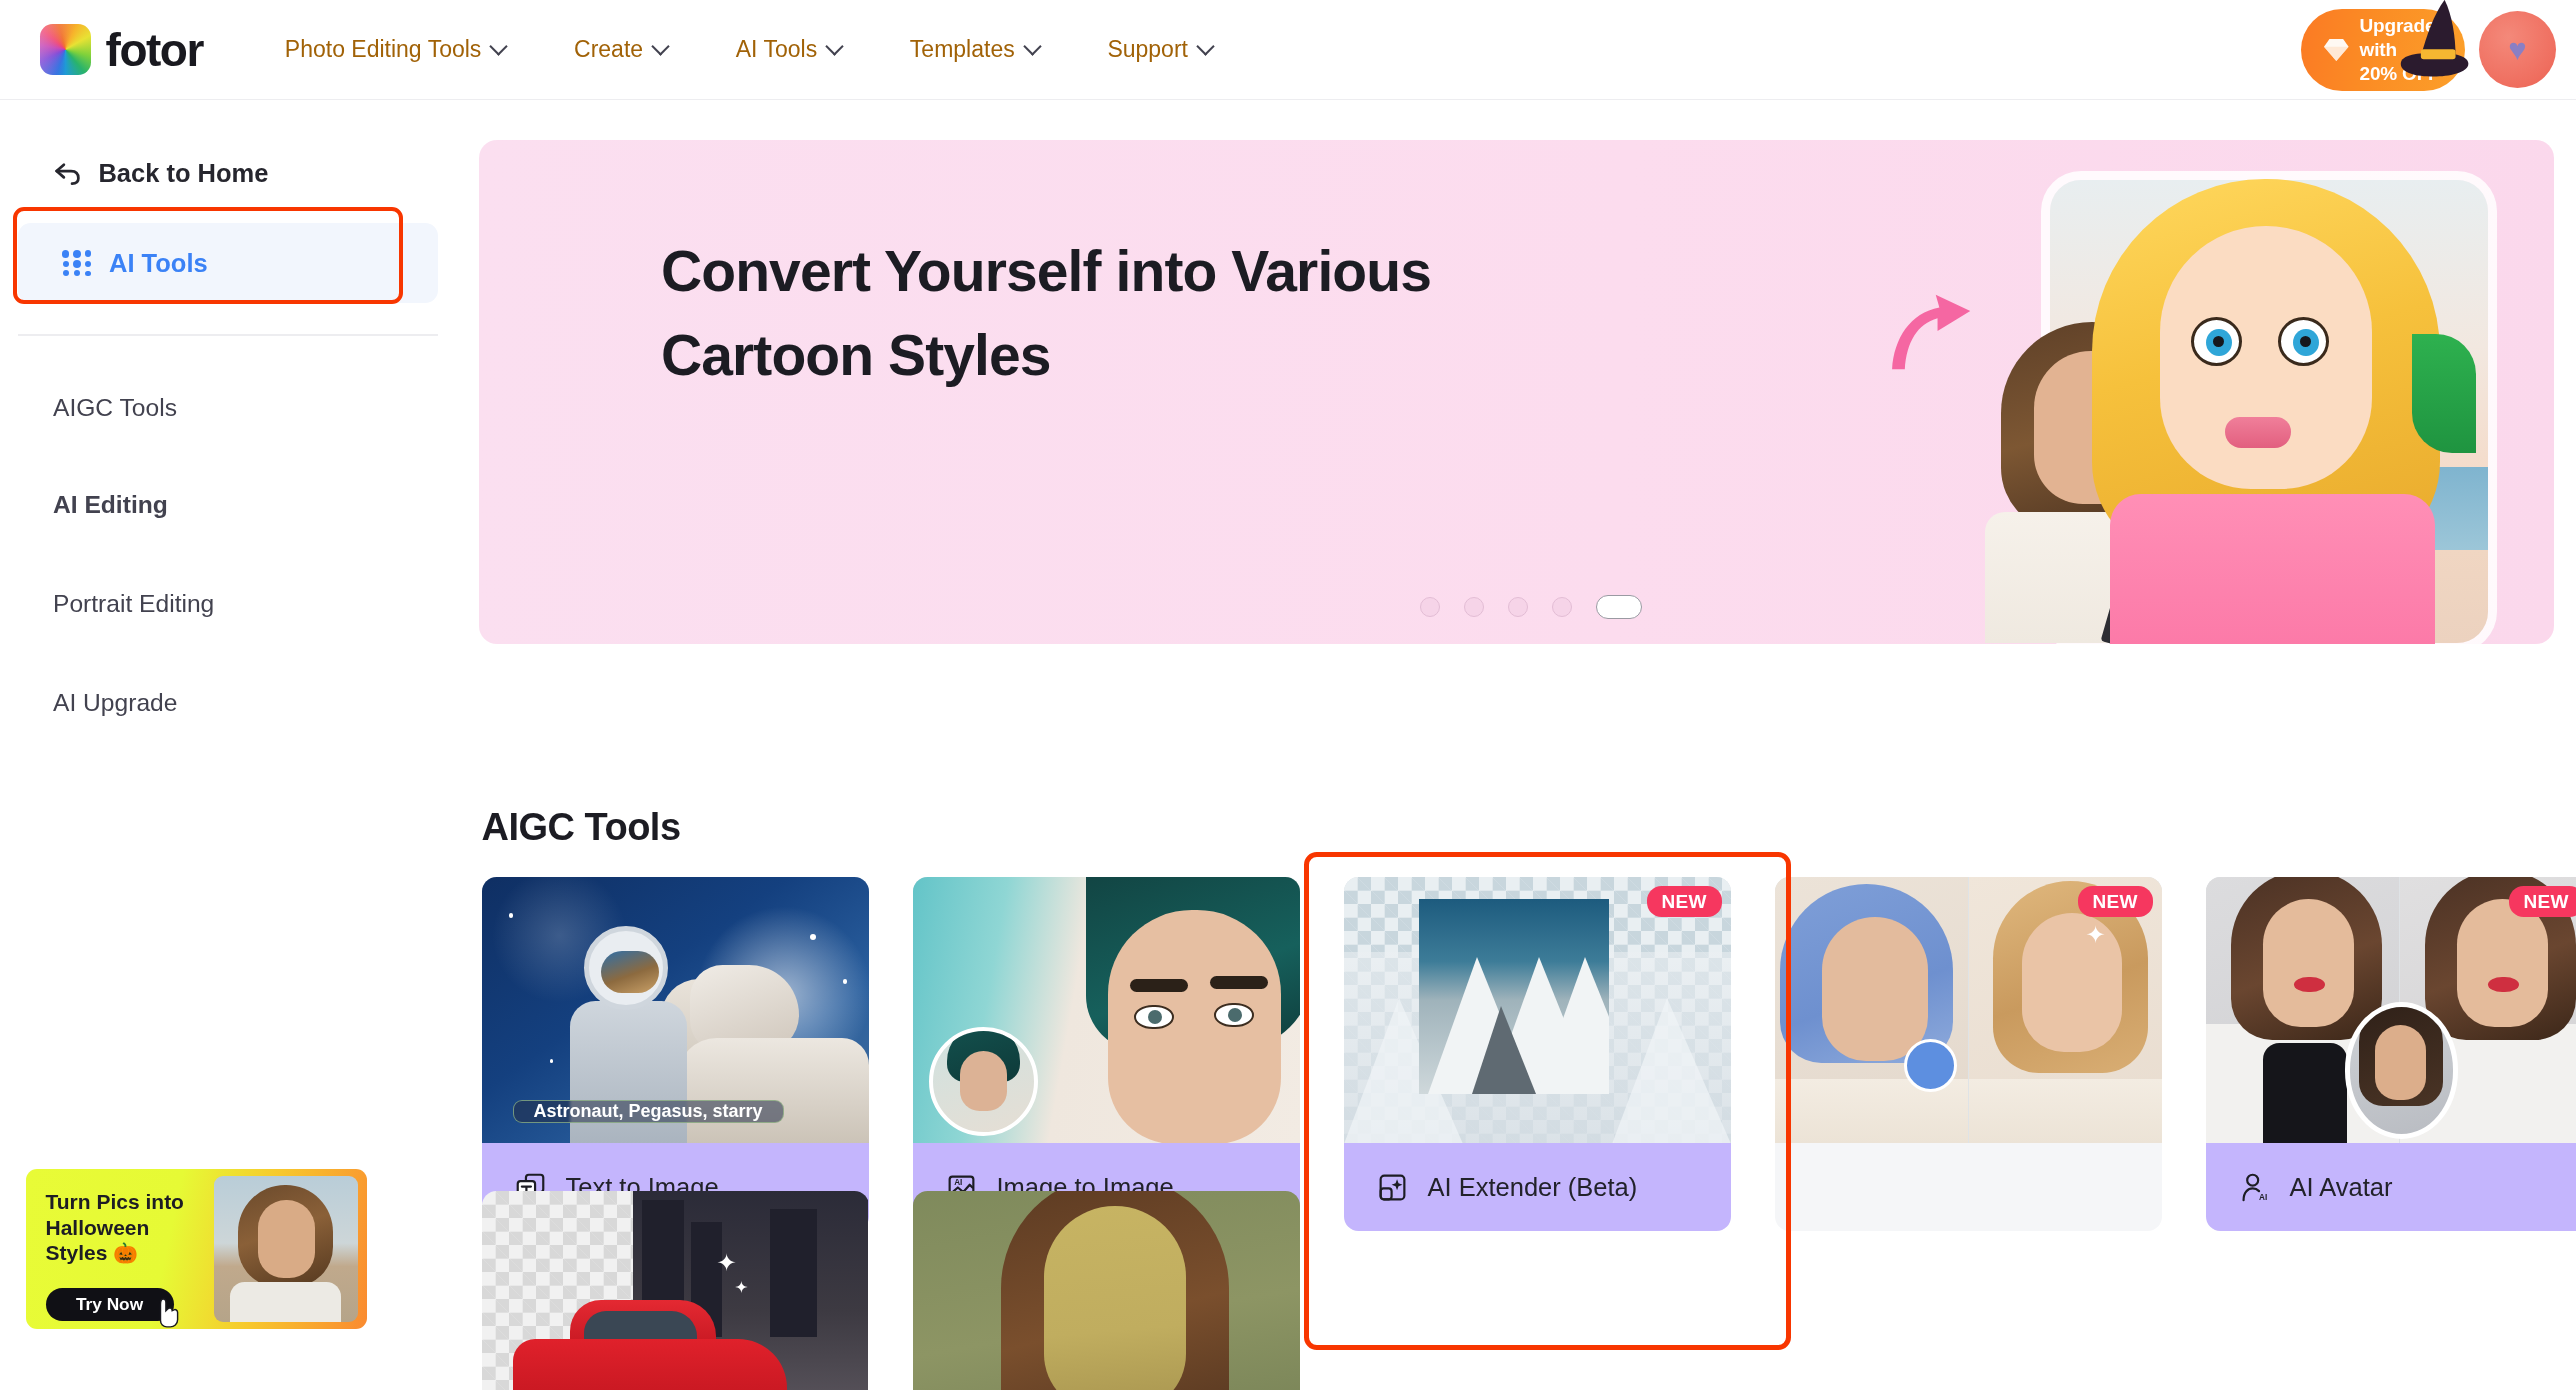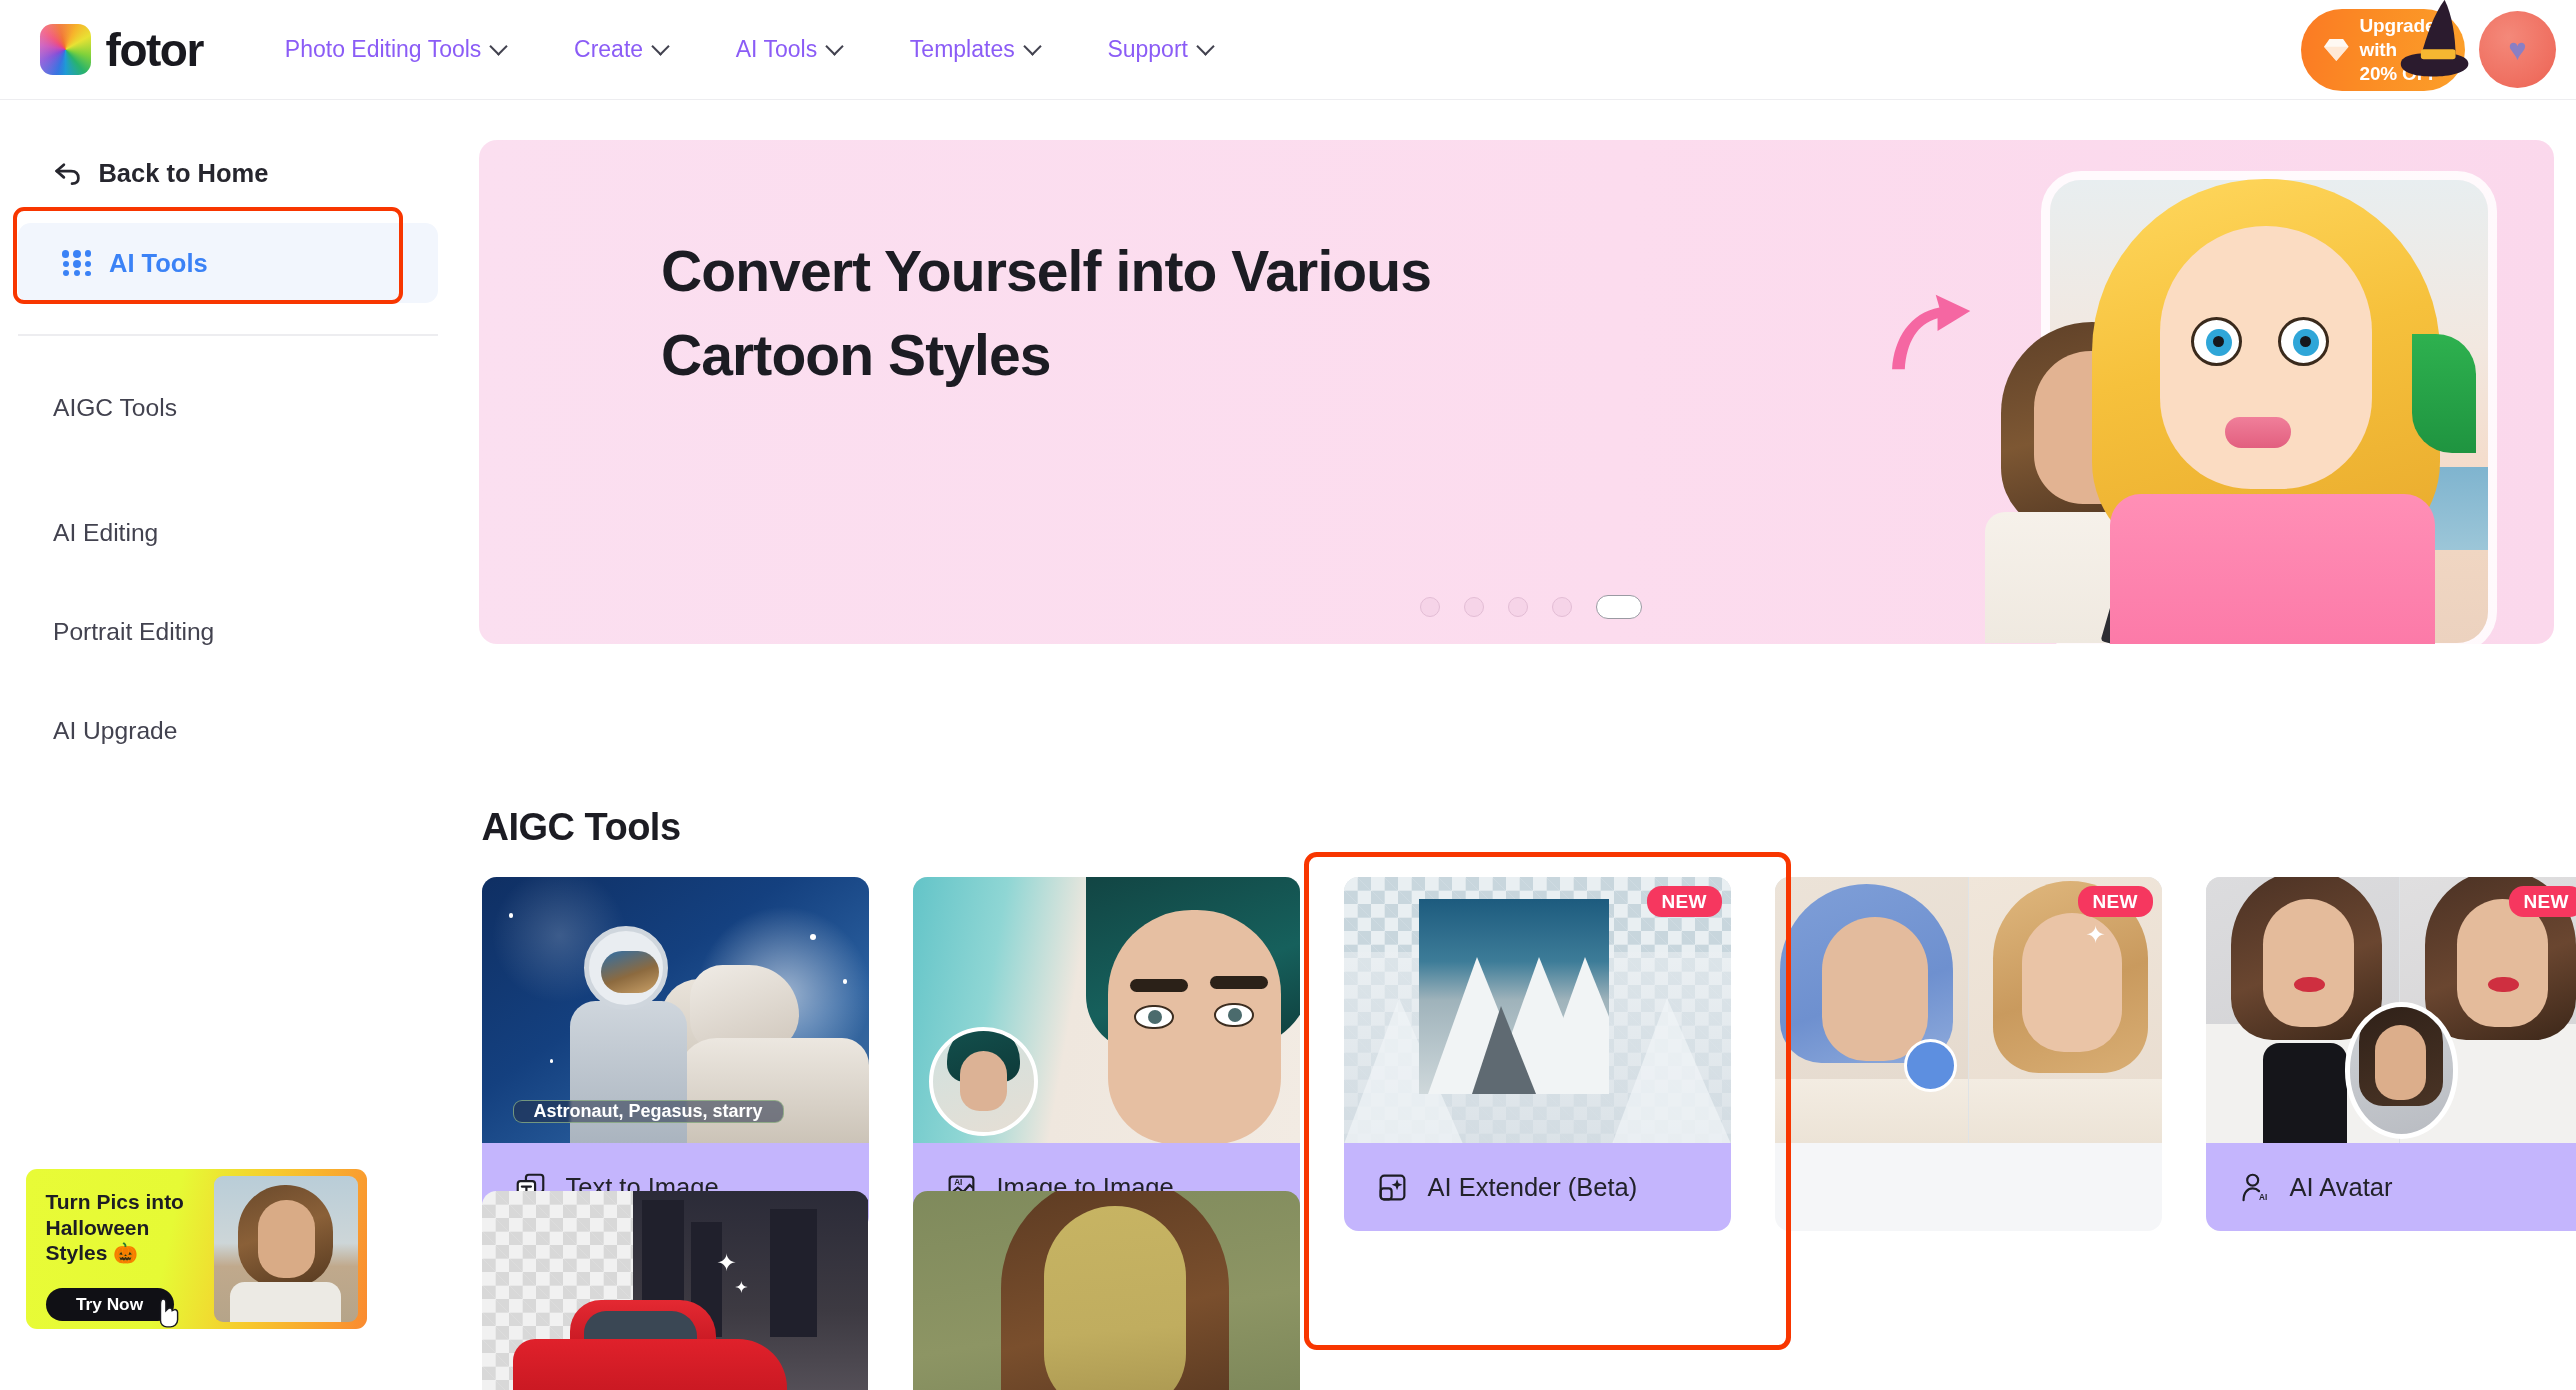--- a/index.html
+++ b/index.html
@@ -34,21 +34,21 @@
     width: 100%; height: 100%;
     background: linear-gradient(105deg, rgba(255,255,255,.30) 0%, rgba(255,255,255,0) 55%);
   }
   .logo-text {
     margin-left: 14.6px; font-size: 46px; font-weight: 700;
     color: #19191f; letter-spacing: -1.5px;
   }
   .nav-items { display: flex; align-items: center; margin-left: 82px; }
   .nav-item {
     display: flex; align-items: center; gap: 11px;
-    font-size: 23px; color: #8b5cf6; font-weight: 400;
+    font-size: 23px; color: #a16207; font-weight: 400;
     padding: 9px 0; margin-right: 68px; cursor: pointer;
     white-space: nowrap;
   }
   .chev { width: 13.7px; height: 13.7px; position: relative; top: -2.7px; }
   .chev::before {
     content: ""; position: absolute; left: 0; top: 0;
     width: 11px; height: 11px;
     border-right: 2.7px solid #42424f; border-bottom: 2.7px solid #42424f;
     transform: rotate(45deg);
   }
@@ -110,21 +110,21 @@
   .hl-sidebar { left: -5.5px; top: -16.4px; width: 390px; height: 97px; }
 
   .side-divider {
     height: 1.8px; background: #ededf0; margin: 31px 18px 0 18px;
   }
   .side-link {
     font-size: 24.6px; color: #42424f; margin-left: 53px;
     cursor: pointer; white-space: nowrap;
   }
   .sl1 { margin-top: 58px; }
-  .sl2 { margin-top: 97px; }
+  .sl2 { margin-top: 69px; font-weight: bold; }
   .sl3 { margin-top: 71px; }
   .sl4 { margin-top: 71px; }
 
   
   .promo {
     position: absolute; left: 25.5px; top: 1169px;
     width: 341px; height: 160px; border-radius: 11px;
     background: linear-gradient(102deg, #e8fb37 0%, #e6fa35 42%, #f7c82c 68%, #fa8a30 100%);
     overflow: hidden; cursor: pointer;
   }

